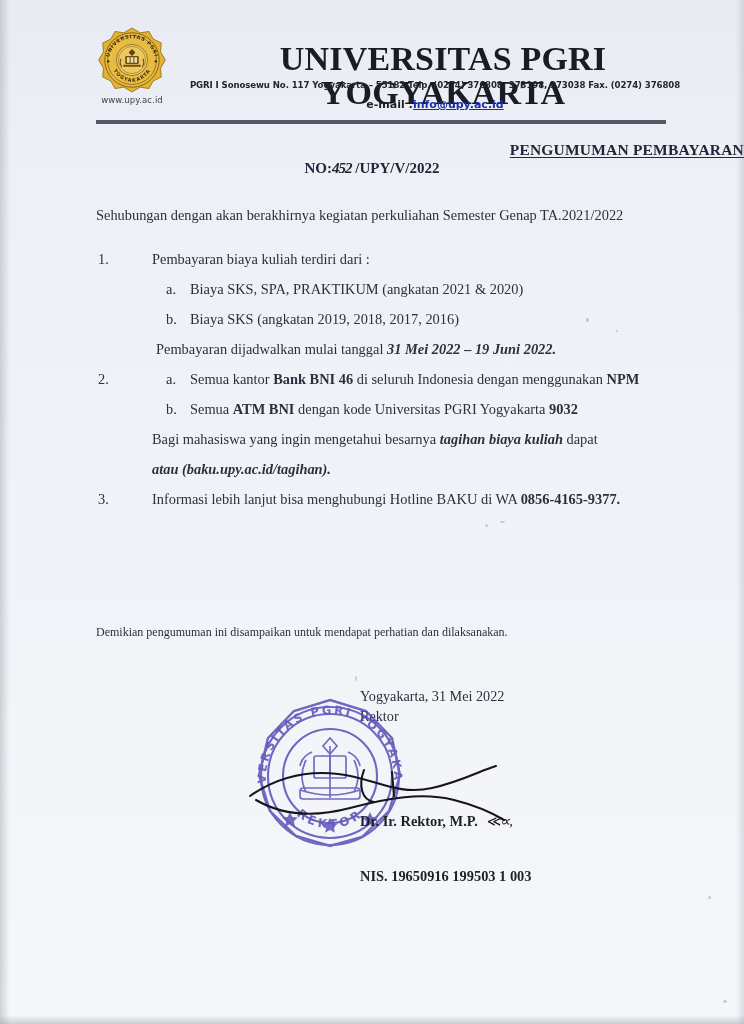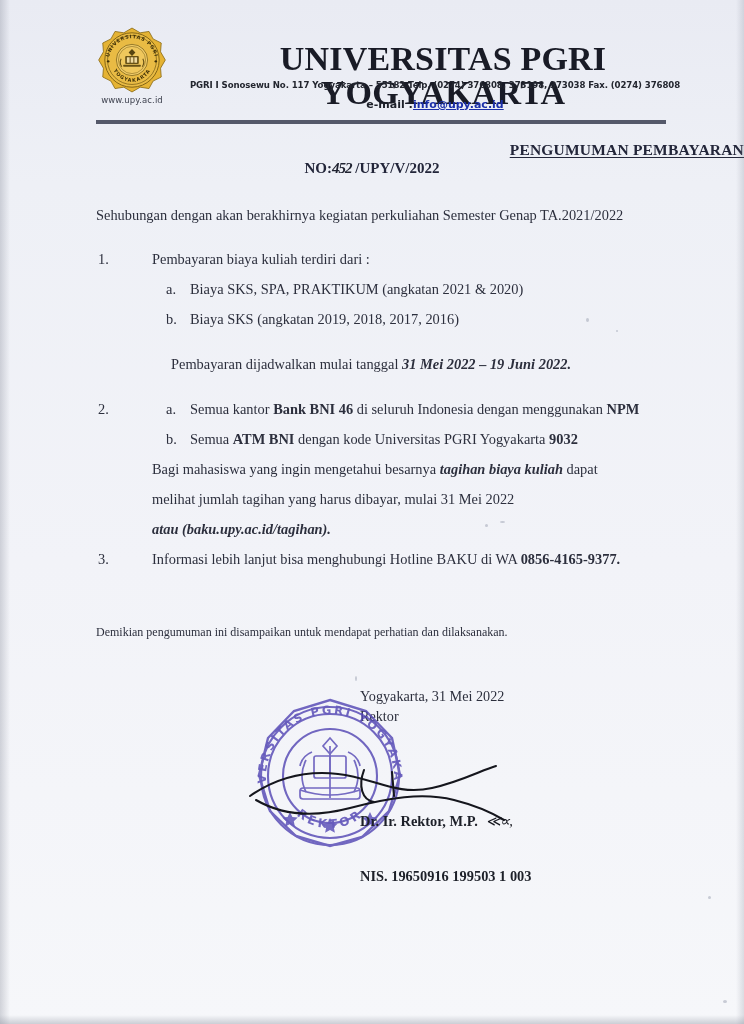--- a/index.html
+++ b/index.html
@@ -194,21 +194,21 @@
   .sublist > li {
     position: relative;
     padding-left: 38px;
     white-space: nowrap;
   }
   .subnum {
     position: absolute;
     left: 14px;
     top: 0;
   }
-  .note { margin: 15px; padding-left: 4px; }
+  .note { margin: 0; padding-left: 4px; }
   .note-ind { margin: 0; padding-left: 0px; }
   .bi { font-weight: bold; font-style: italic; }
   .b { font-weight: bold; }
 
   .closing {
     position: absolute;
     left: 96px;
     right: 70px;
     top: 618px;
     font-size: 12px;
@@ -368,21 +368,20 @@
           <li>
             <span class="subnum">a.</span><span>Semua kantor </span><span class="b">Bank BNI 46</span><span> di seluruh Indonesia dengan  menggunakan </span><span class="b">NPM</span>
           </li>
           <li>
             <span class="subnum">b.</span><span>Semua </span><span class="b">ATM BNI</span><span> dengan kode Universitas PGRI Yogyakarta </span><span class="b">9032</span>
           </li>
         </ul>
         <p class="note-ind">
           <span>Bagi mahasiswa yang ingin mengetahui besarnya </span><span class="bi">tagihan biaya kuliah</span><span> dapat</span>
         </p>
-        <p class="note-ind">melihat jumlah tagihan yang harus dibayar, mulai 31 Mei 2022</p>
         <p class="note-ind bi">atau (baku.upy.ac.id/tagihan).</p>
       </li>
 
       <li>
         <span class="num">3.</span>
         <p class="lead">
           <span>Informasi lebih lanjut bisa menghubungi Hotline BAKU di WA </span><span class="b">0856-4165-9377.</span>
         </p>
       </li>
     </ol>

